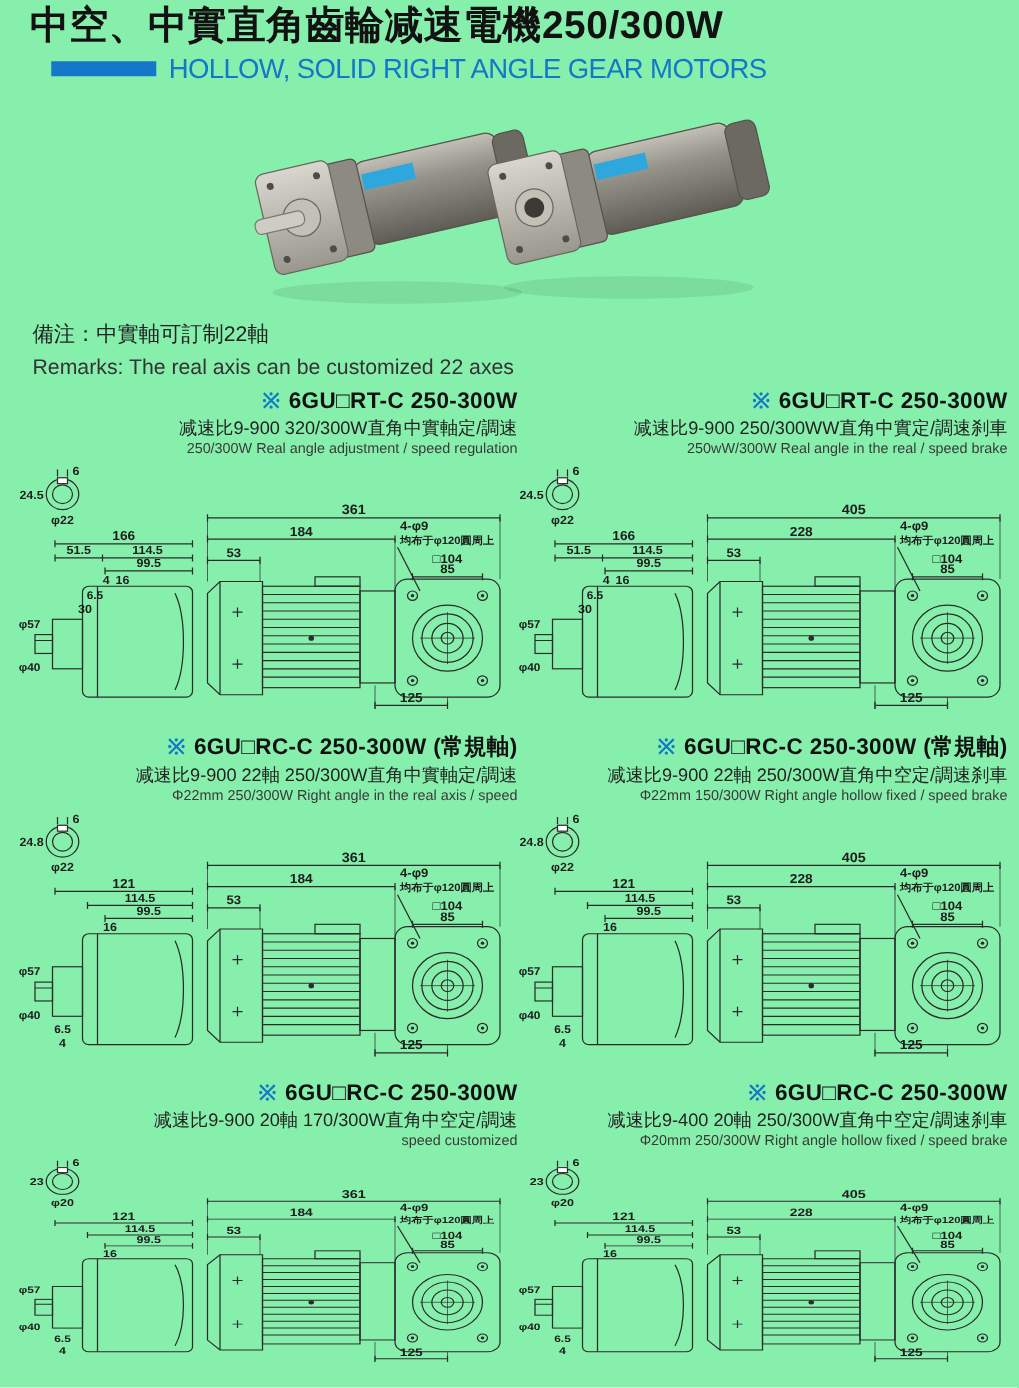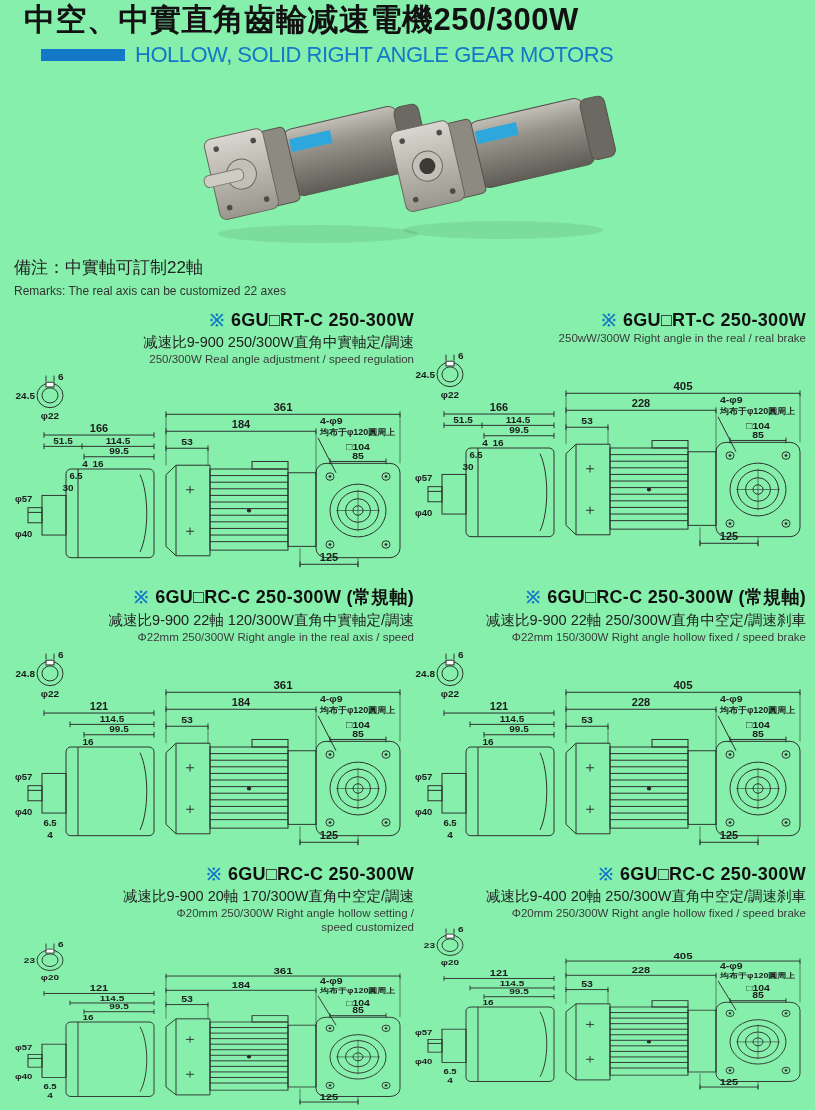--- a/index.html
+++ b/index.html
@@ -4,23 +4,23 @@
 <style>
   html,body{margin:0;padding:0;background:#fff;}
   .page{position:relative;width:815px;height:1110px;background:#86efac;overflow:hidden;
         font-family:"Liberation Sans",sans-serif;color:#1a1a1a;}
   .hdr{position:absolute;left:24px;top:2px;}
   .title{margin:0;font-size:31px;font-weight:bold;color:#121212;line-height:1.15;letter-spacing:0.5px;}
   .sub-row{display:flex;align-items:center;margin-top:4px;padding-left:17px;}
   .bar{width:84px;height:12px;background:var(--accent);}
   .subtitle{margin-left:10px;font-size:22px;color:var(--accent);letter-spacing:-0.5px;}
   .photo{position:absolute;left:198px;top:84px;}
-  .remarks{position:absolute;left:14px;top:256px;}
+  .remarks{position:absolute;left:26px;top:256px;}
   .rem-zh{font-size:17px;color:#222;}
-  .rem-en{font-size:12px;color:#333;margin-top:5px;}
+  .rem-en{font-size:17px;color:#333;margin-top:5px;}
   .grid{position:absolute;left:14px;top:308px;display:grid;
         grid-template-columns:400px 392px;grid-template-rows:277px 277px auto;text-align:right;}
   .cell{overflow:visible;}
   .sec-head{margin-left:12px;}
   .marker{font-size:17px;font-weight:bold;color:var(--accent);}
   .model{font-size:18px;font-weight:bold;color:#111;margin-left:7px;letter-spacing:0.3px;}
   .desc-zh{margin-left:6px;font-size:14.5px;color:#222;margin-top:2px;}
   .desc-en{margin-left:78px;font-size:11.5px;color:#3a3a3a;line-height:1.25;}
   .drw{display:block;margin-top:3px;}
   .ln{stroke:var(--line);fill:none;stroke-width:1;}
@@ -86,21 +86,21 @@
   </div>
 
   <div class="remarks">
     <div class="rem-zh">備注：中實軸可訂制22軸</div>
     <div class="rem-en">Remarks: The real axis can be customized 22 axes</div>
   </div>
 
   <div id="sections" class="grid">
       <section class="cell">
         <div class="sec-head"><span class="marker">※</span><span class="model">6GU□RT-C 250-300W</span></div>
-        <div class="desc-zh">减速比9-900  250/300W直角中實軸定/調速</div>
+        <div class="desc-zh">减速比9-900  320/300W直角中實軸定/調速</div>
         <div class="desc-en">
           <div>250/300W Real angle adjustment / speed regulation</div>
         </div>
         <svg class="drw" width="392" height="200" viewBox="0 0 392 212" preserveAspectRatio="none">
           <g>
             <line class="ln" x1="32" y1="7" x2="32" y2="13"></line>
             <line class="ln" x1="40" y1="7" x2="40" y2="13"></line>
             <text class="dim" font-size="10" text-anchor="start" x="44" y="12">6</text>
             <circle class="ln" cx="36" cy="28" r="13"></circle>
             <circle class="ln" cx="36" cy="28" r="8"></circle>
@@ -219,22 +219,23 @@
               <line class="ln" x1="286" y1="207" x2="344" y2="207"></line>
               <line class="ln" x1="286" y1="204" x2="286" y2="210"></line>
               <line class="ln" x1="344" y1="204" x2="344" y2="210"></line>
               <text class="dim" font-size="11" text-anchor="middle" x="315" y="204">125</text>
             </g>
           </g>
         </svg>
       </section>
       <section class="cell">
         <div class="sec-head"><span class="marker">※</span><span class="model">6GU□RT-C 250-300W</span></div>
+        <div class="desc-zh">减速比9-900  250/300WW直角中實定/調速刹車</div>
         <div class="desc-en">
-          <div>250wW/300W  Right angle in the real / real brake</div>
+          <div>250wW/300W  Real angle in the real / speed brake</div>
         </div>
         <svg class="drw" width="392" height="200" viewBox="0 0 392 212" preserveAspectRatio="none">
           <g>
             <line class="ln" x1="32" y1="7" x2="32" y2="13"></line>
             <line class="ln" x1="40" y1="7" x2="40" y2="13"></line>
             <text class="dim" font-size="10" text-anchor="start" x="44" y="12">6</text>
             <circle class="ln" cx="36" cy="28" r="13"></circle>
             <circle class="ln" cx="36" cy="28" r="8"></circle>
             <rect class="lnw" x="32" y="14" width="8" height="5"></rect>
             <text class="dim" font-size="10" text-anchor="end" x="21" y="32">24.5</text>
@@ -351,21 +352,21 @@
               <line class="ln" x1="286" y1="207" x2="344" y2="207"></line>
               <line class="ln" x1="286" y1="204" x2="286" y2="210"></line>
               <line class="ln" x1="344" y1="204" x2="344" y2="210"></line>
               <text class="dim" font-size="11" text-anchor="middle" x="315" y="204">125</text>
             </g>
           </g>
         </svg>
       </section>
       <section class="cell">
         <div class="sec-head"><span class="marker">※</span><span class="model">6GU□RC-C 250-300W (常規軸)</span></div>
-        <div class="desc-zh">减速比9-900  22軸 120/300W直角中實軸定/調速</div>
+        <div class="desc-zh">减速比9-900  22軸 250/300W直角中實軸定/調速</div>
         <div class="desc-en">
           <div>Φ22mm 250/300W  Right angle in the real axis / speed</div>
         </div>
         <svg class="drw" width="392" height="200" viewBox="0 0 392 212" preserveAspectRatio="none">
           <g>
             <line class="ln" x1="32" y1="7" x2="32" y2="13"></line>
             <line class="ln" x1="40" y1="7" x2="40" y2="13"></line>
             <text class="dim" font-size="10" text-anchor="start" x="44" y="12">6</text>
             <circle class="ln" cx="36" cy="28" r="13"></circle>
             <circle class="ln" cx="36" cy="28" r="8"></circle>
@@ -613,21 +614,20 @@
               <line class="ln" x1="344" y1="204" x2="344" y2="210"></line>
               <text class="dim" font-size="11" text-anchor="middle" x="315" y="204">125</text>
             </g>
           </g>
         </svg>
       </section>
       <section class="cell">
         <div class="sec-head"><span class="marker">※</span><span class="model">6GU□RC-C 250-300W</span></div>
         <div class="desc-zh">减速比9-900  20軸 170/300W直角中空定/調速</div>
         <div class="desc-en">
-          <div>Φ20mm 250/300W Right angle hollow setting /</div>
           <div>speed customized</div>
         </div>
         <svg class="drw" width="392" height="168" viewBox="0 0 392 212" preserveAspectRatio="none">
           <g>
             <line class="ln" x1="32" y1="7" x2="32" y2="13"></line>
             <line class="ln" x1="40" y1="7" x2="40" y2="13"></line>
             <text class="dim" font-size="10" text-anchor="start" x="44" y="12">6</text>
             <circle class="ln" cx="36" cy="28" r="13"></circle>
             <circle class="ln" cx="36" cy="28" r="8"></circle>
             <rect class="lnw" x="32" y="14" width="8" height="5"></rect>

